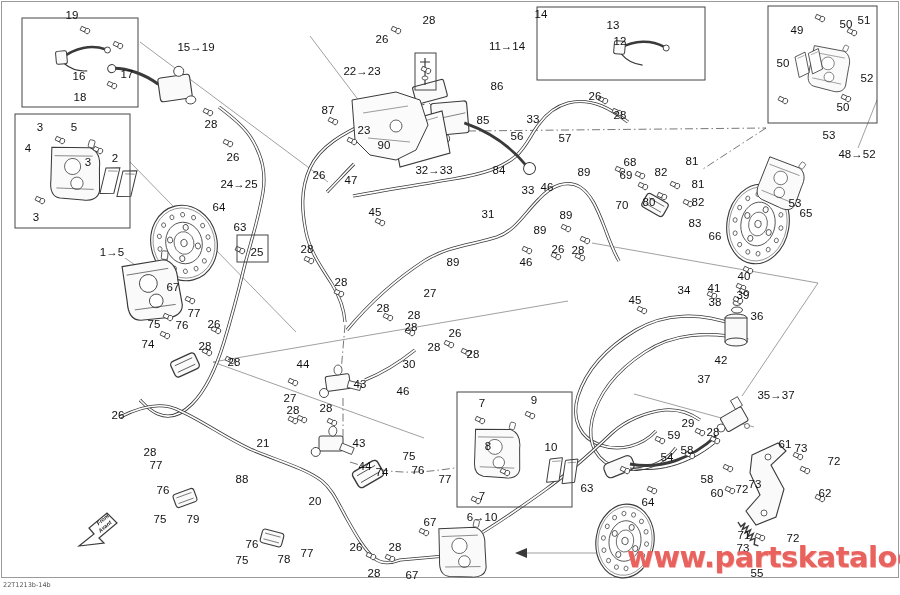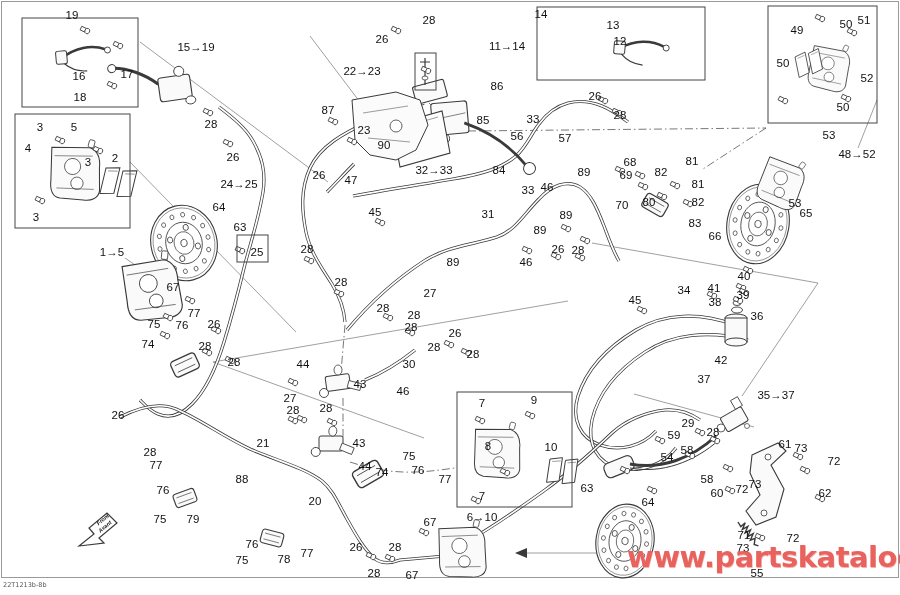--- a/index.html
+++ b/index.html
@@ -735,14 +735,14 @@
       <text x="757" y="577" font-size="11.5" fill="#111" text-anchor="middle" font-family="Liberation Sans, sans-serif">55</text>
       <text x="648" y="506" font-size="11.5" fill="#111" text-anchor="middle" font-family="Liberation Sans, sans-serif">64</text>
       <text x="587" y="492" font-size="11.5" fill="#111" text-anchor="middle" font-family="Liberation Sans, sans-serif">63</text>
       <text x="482" y="407" font-size="11.5" fill="#111" text-anchor="middle" font-family="Liberation Sans, sans-serif">7</text>
       <text x="534" y="404" font-size="11.5" fill="#111" text-anchor="middle" font-family="Liberation Sans, sans-serif">9</text>
       <text x="488" y="450" font-size="11.5" fill="#111" text-anchor="middle" font-family="Liberation Sans, sans-serif">8</text>
       <text x="551" y="451" font-size="11.5" fill="#111" text-anchor="middle" font-family="Liberation Sans, sans-serif">10</text>
       <text x="482" y="500" font-size="11.5" fill="#111" text-anchor="middle" font-family="Liberation Sans, sans-serif">7</text>
     </svg>
   <div class="watermark" style="color: rgb(232, 98, 94);">www.partskatalog.ru</div>
-  <div class="code">22T1213b-8b</div>
+  <div class="code">22T1213b-14b</div>
 </div>
 
 </body></html>

